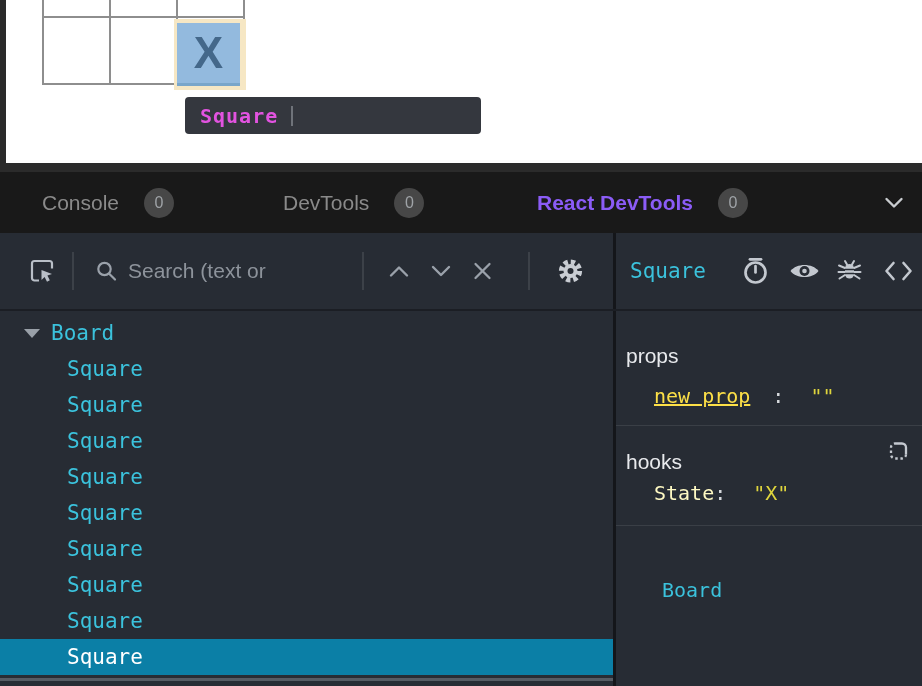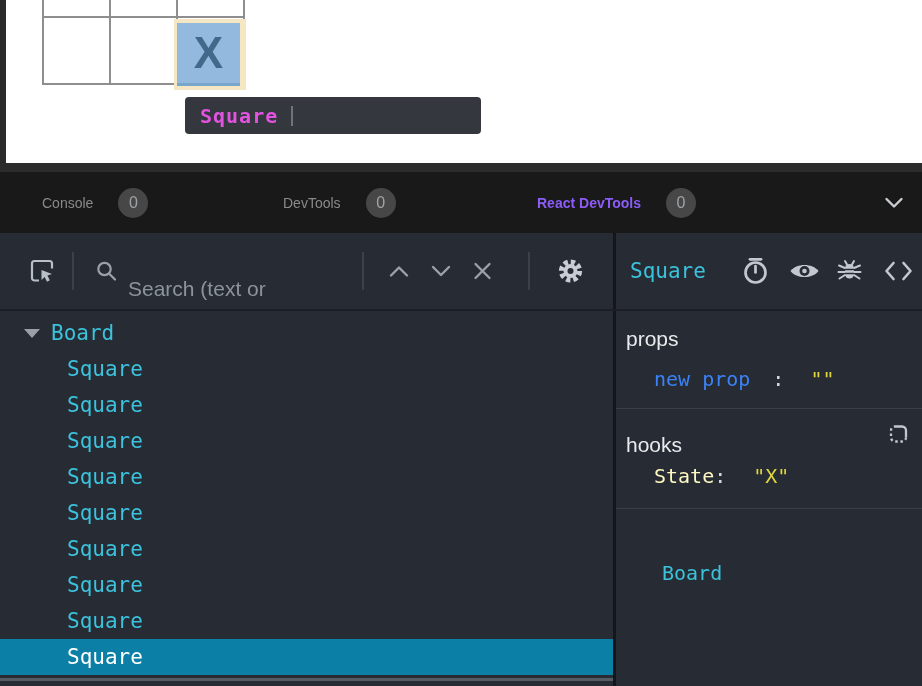--- a/index.html
+++ b/index.html
@@ -20,58 +20,58 @@
             border-radius:4px;display:flex;align-items:center;padding:0 15px;
             font-family:"DejaVu Sans Mono",monospace;font-size:20px;font-weight:bold;white-space:nowrap;}
   .tt-comp{color:#e253e0;letter-spacing:1px;}
   .tt-div{width:2px;height:20px;background:#6f737a;margin:0 13px;}
   .tt-dims{color:#ccd0d4;letter-spacing:1px;}
 
   
   .band{position:absolute;left:0;top:163px;width:922px;height:9px;background:#2b2b2b;}
   .tab-bar{position:absolute;left:0;top:172px;width:922px;height:61px;background:#191919;}
   .tab{position:absolute;top:0;height:100%;display:flex;align-items:center;gap:25px;cursor:default;}
-  .tab-label{font-size:14px;color:#8a8a8a;}
+  .tab-label{font-size:21px;color:#8a8a8a;}
   .tab.active .tab-label{color:#8b5cf6;font-weight:600;}
   .badge{width:30px;height:30px;border-radius:50%;background:#474747;color:#9fa3a7;
          font-size:16px;display:flex;align-items:center;justify-content:center;}
   .tab-chevron{position:absolute;left:884px;top:50%;transform:translateY(-50%);display:flex;}
 
   
   .toolbar{position:absolute;left:0;top:233px;width:922px;height:78px;background:#272c34;
            border-bottom:2px solid #1b1e24;}
   .ti{position:absolute;top:50%;transform:translateY(-50%);display:flex;align-items:center;justify-content:center;}
   .vdiv{position:absolute;top:50%;transform:translateY(-50%);width:2px;height:38px;background:#3c4148;}
   .search-input{position:absolute;left:126px;top:50%;transform:translateY(-50%);width:226px;
            background:transparent;border:none;outline:none;color:#c7ccd3;font-size:21px;
-           font-family:"Liberation Sans",sans-serif;margin-top:18px;}
+           font-family:"Liberation Sans",sans-serif;}
   .search-input::placeholder{color:#8d939b;opacity:1;}
   .sel-comp{position:absolute;left:630px;top:50%;transform:translateY(-50%);
            font-family:"DejaVu Sans Mono",monospace;font-size:21px;color:#3bc2dc;}
   .tool-divider{position:absolute;left:613px;top:0;width:3px;height:100%;background:#14161a;}
 
   
   .tree-panel{position:absolute;left:0;top:311px;width:613px;height:375px;background:#272c34;padding-top:4px;}
   .panel-divider{position:absolute;left:613px;top:311px;width:3px;height:375px;background:#14161a;}
   .tree-row{height:36px;display:flex;align-items:center;
             font-family:"DejaVu Sans Mono",monospace;font-size:21px;color:#3bc2dc;cursor:default;}
   .tree-row .caret{width:0;height:0;border-left:8px solid transparent;border-right:8px solid transparent;
             border-top:9px solid #99a0a8;margin-left:24px;margin-right:11px;}
   .tree-row.child{padding-left:67px;}
   .tree-row.selected{background:#0b7fa6;color:#ffffff;}
   .hscroll{position:absolute;left:0;top:678px;width:613px;height:3px;background:#565c64;}
 
-  .inspector{position:absolute;left:616px;top:311px;width:306px;height:297px;background:#272c34;
+  .inspector{position:absolute;left:616px;top:328px;width:306px;height:297px;background:#272c34;
              font-size:21px;color:#e8eaed;}
   .isec{position:absolute;left:0;width:100%;border-bottom:1px solid #3a3f46;}
   .isec.last{border-bottom:none;}
   .isec-title{position:absolute;left:10px;font-size:21px;color:#e8eaed;}
   .mono{font-family:"DejaVu Sans Mono",monospace;font-size:20px;}
   .prop-row{position:absolute;left:38px;white-space:nowrap;}
-  .k-gray{color:#3b82f6;}
+  .k-gray{color:#fde047;text-decoration:underline;}
   .k-purple{color:#fef9c3;}
   .v-yellow{color:#dfd53d;}
   .colon{color:#d6d9dd;}
   .hooks-icon-btn{position:absolute;right:12px;display:flex;cursor:default;}
   .link-cyan{position:absolute;left:46px;font-family:"DejaVu Sans Mono",monospace;
              font-size:20px;color:#3bc2dc;cursor:default;}
   svg{display:block;}
 </style>
 </head>
 <body>

